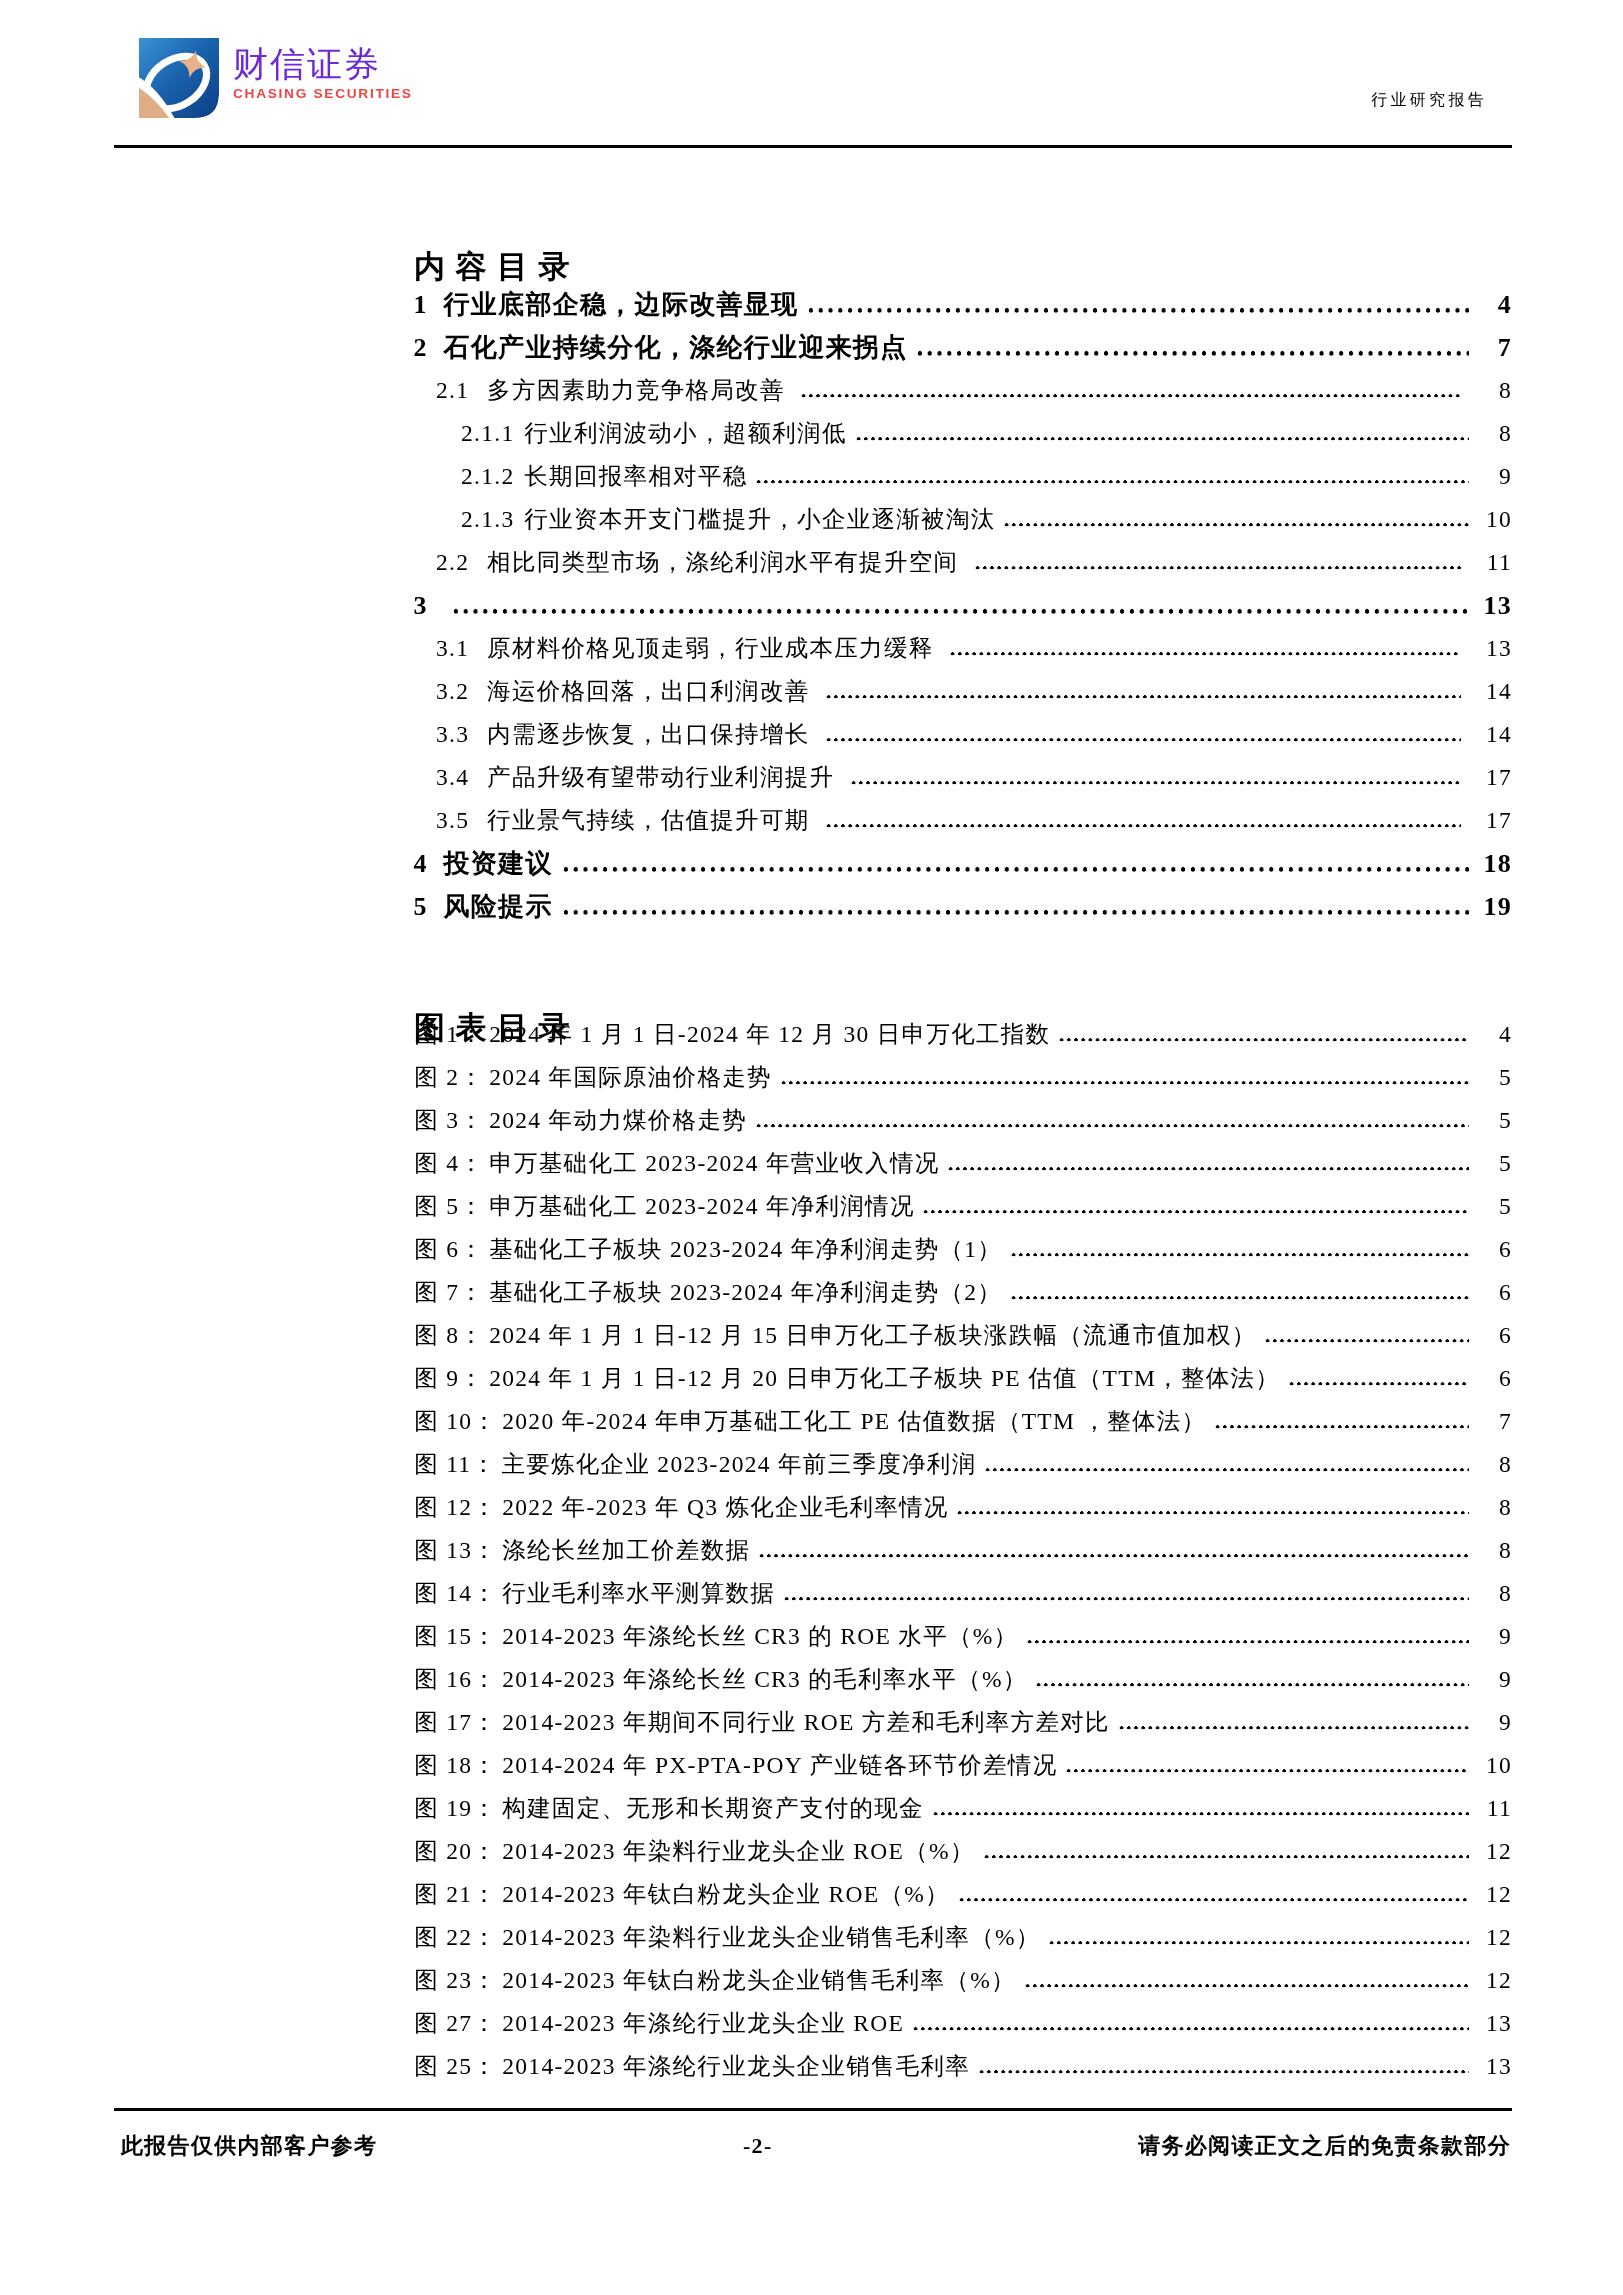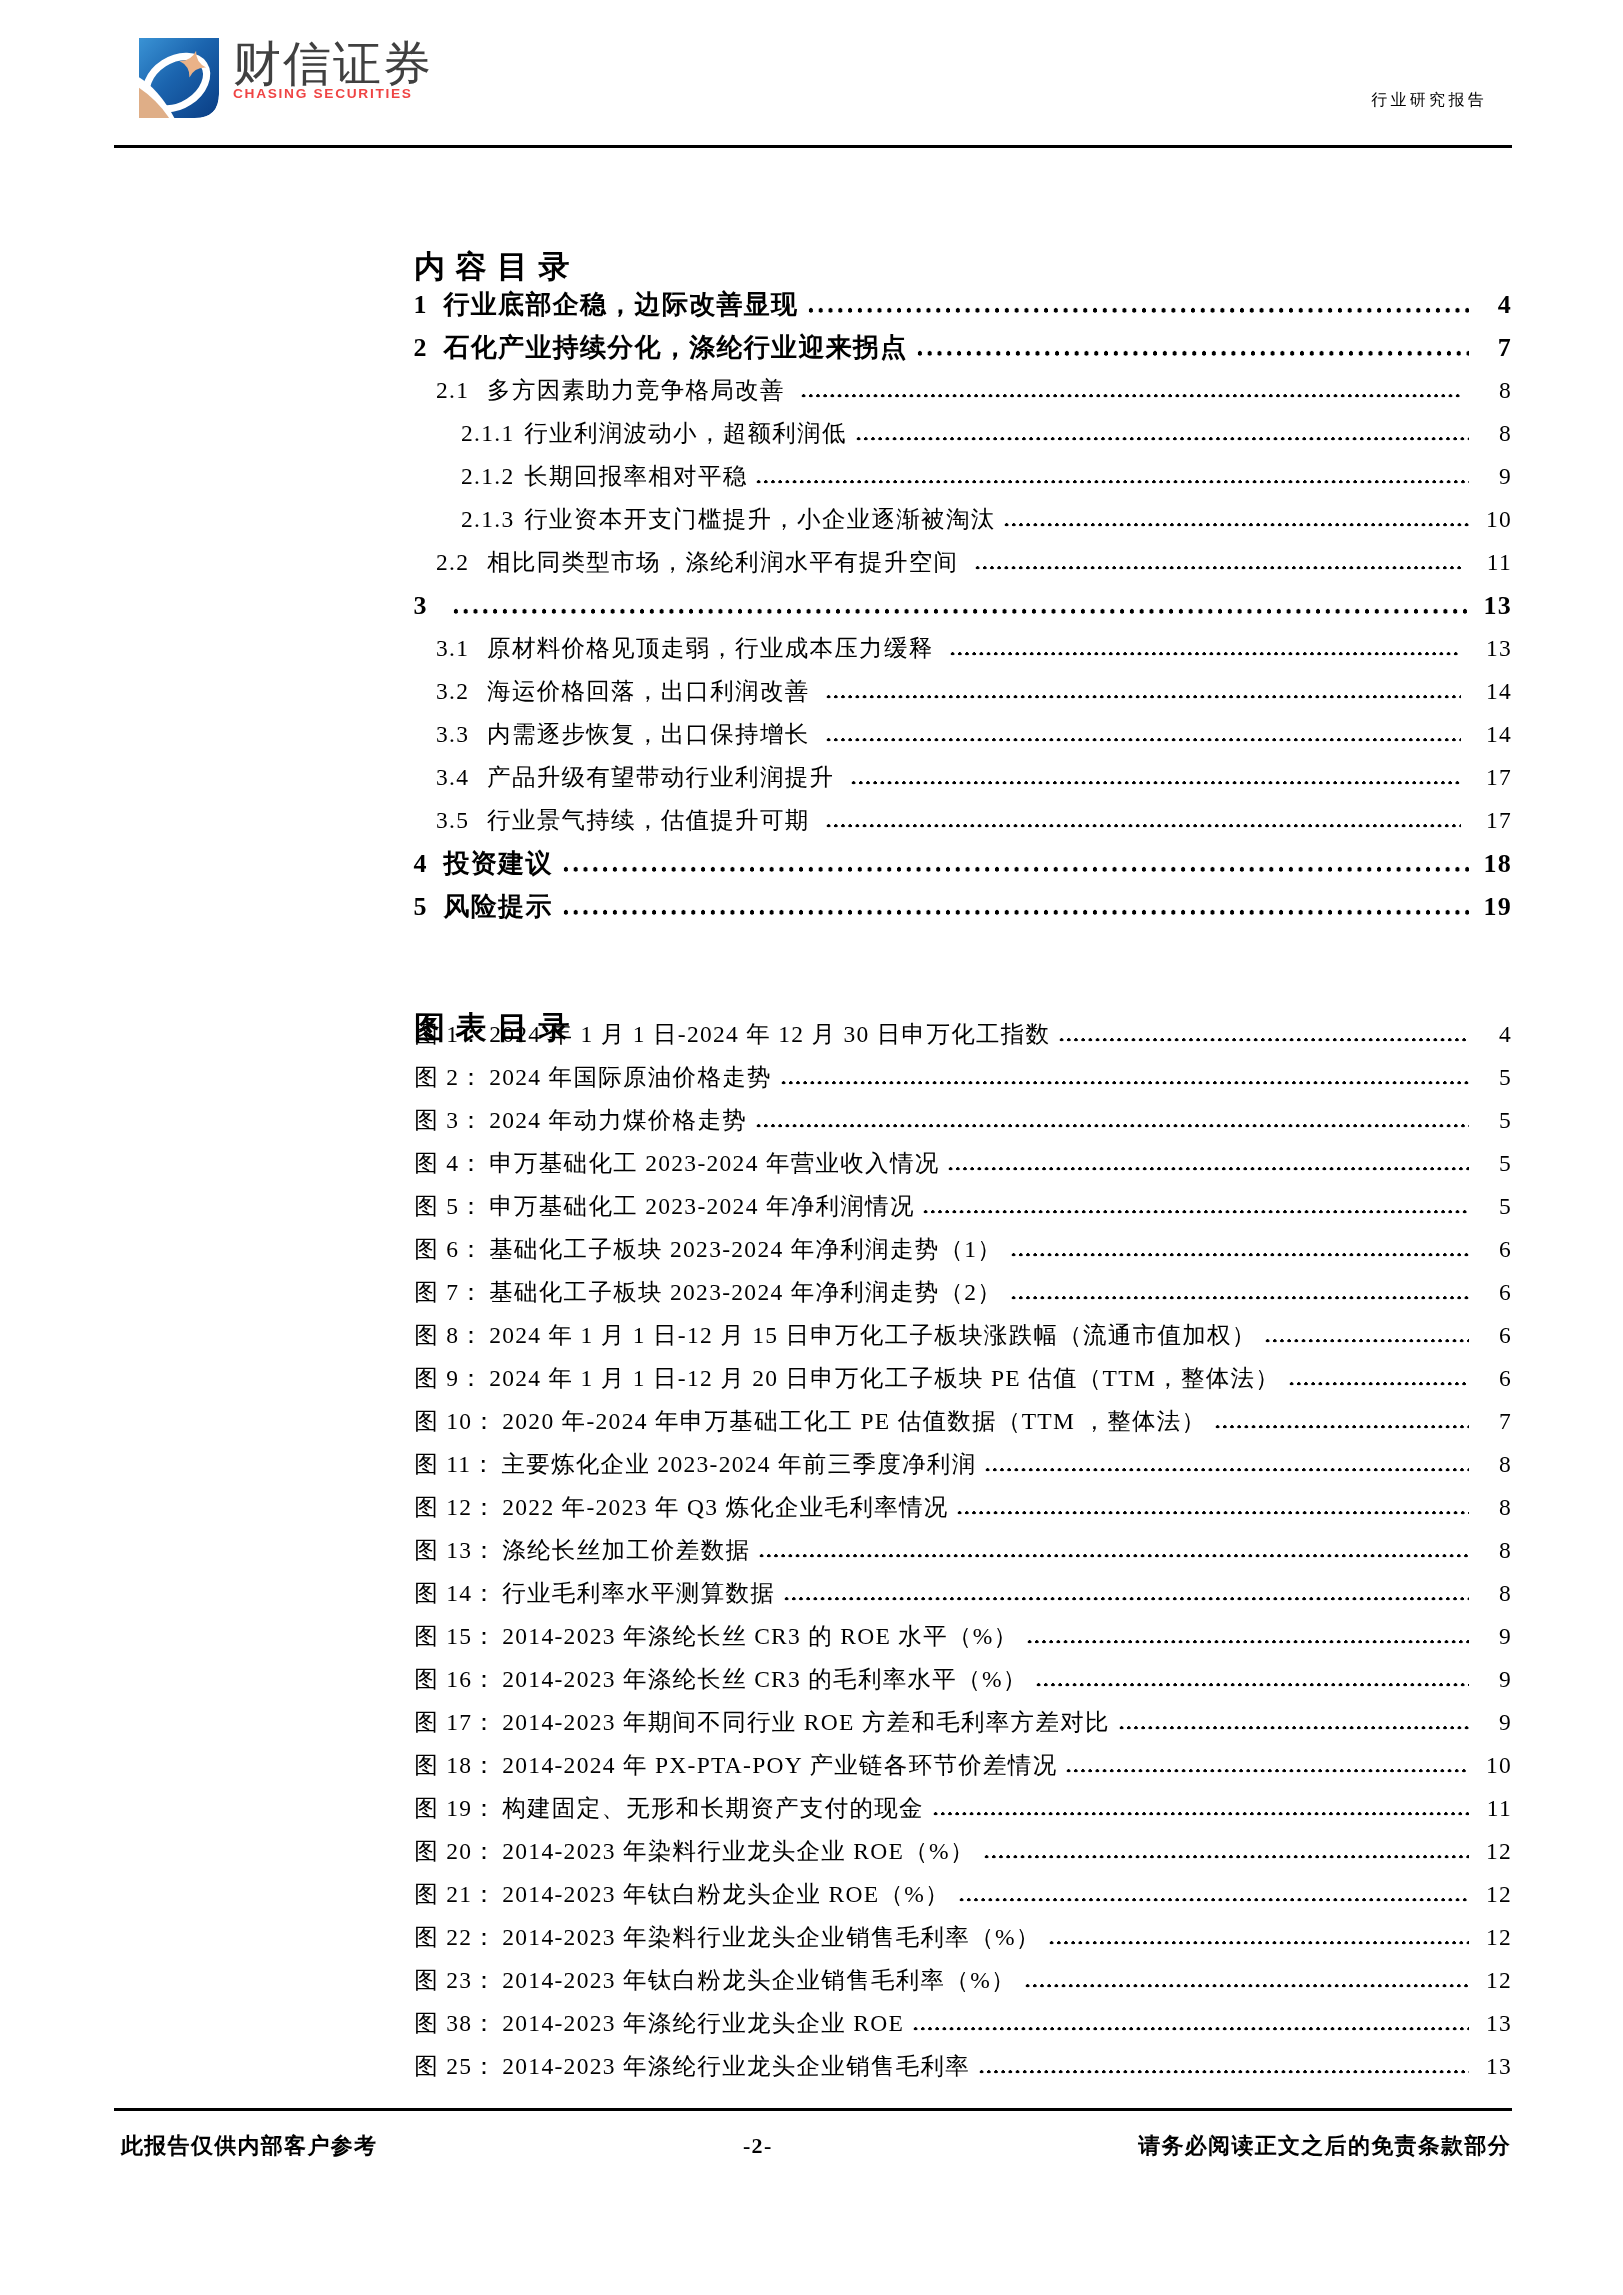--- a/index.html
+++ b/index.html
@@ -9,22 +9,22 @@
     background:#ffffff;
     font-family:"Liberation Serif","DejaVu Serif",serif;
     color:#000;
     overflow:hidden;
   }
   
   .logo-mark{position:absolute;left:139px;top:38px;width:80px;height:80px;}
   .brand-cn{
     position:absolute;left:233px;top:44px;
     font-family:"Liberation Sans","DejaVu Sans",sans-serif;
-    font-size:48px;line-height:39px;font-weight:500;
-    color:#404040;letter-spacing:2px;
+    font-size:35px;line-height:39px;font-weight:500;
+    color:#6d28d9;letter-spacing:2px;
   }
   .brand-en{
     position:absolute;left:233px;top:86px;
     font-family:"Liberation Sans","DejaVu Sans",sans-serif;
     font-size:13.7px;line-height:15.7px;font-weight:600;
     color:#ef4444;letter-spacing:1.7px;
   }
   .report-type{
     position:absolute;right:136px;top:86px;
     font-size:16px;line-height:27.5px;letter-spacing:3.3px;
@@ -338,21 +338,21 @@
         <span class="leader"></span>
         <span class="pg">12</span>
       </div>
       <div class="trow figrow">
         <span class="num">图 23：</span>
         <span class="txt">2014-2023 年钛白粉龙头企业销售毛利率（%）</span>
         <span class="leader"></span>
         <span class="pg">12</span>
       </div>
       <div class="trow figrow">
-        <span class="num">图 38：</span>
+        <span class="num">图 27：</span>
         <span class="txt">2014-2023 年涤纶行业龙头企业 ROE</span>
         <span class="leader"></span>
         <span class="pg">13</span>
       </div>
       <div class="trow figrow">
         <span class="num">图 25：</span>
         <span class="txt">2014-2023 年涤纶行业龙头企业销售毛利率</span>
         <span class="leader"></span>
         <span class="pg">13</span>
       </div>

